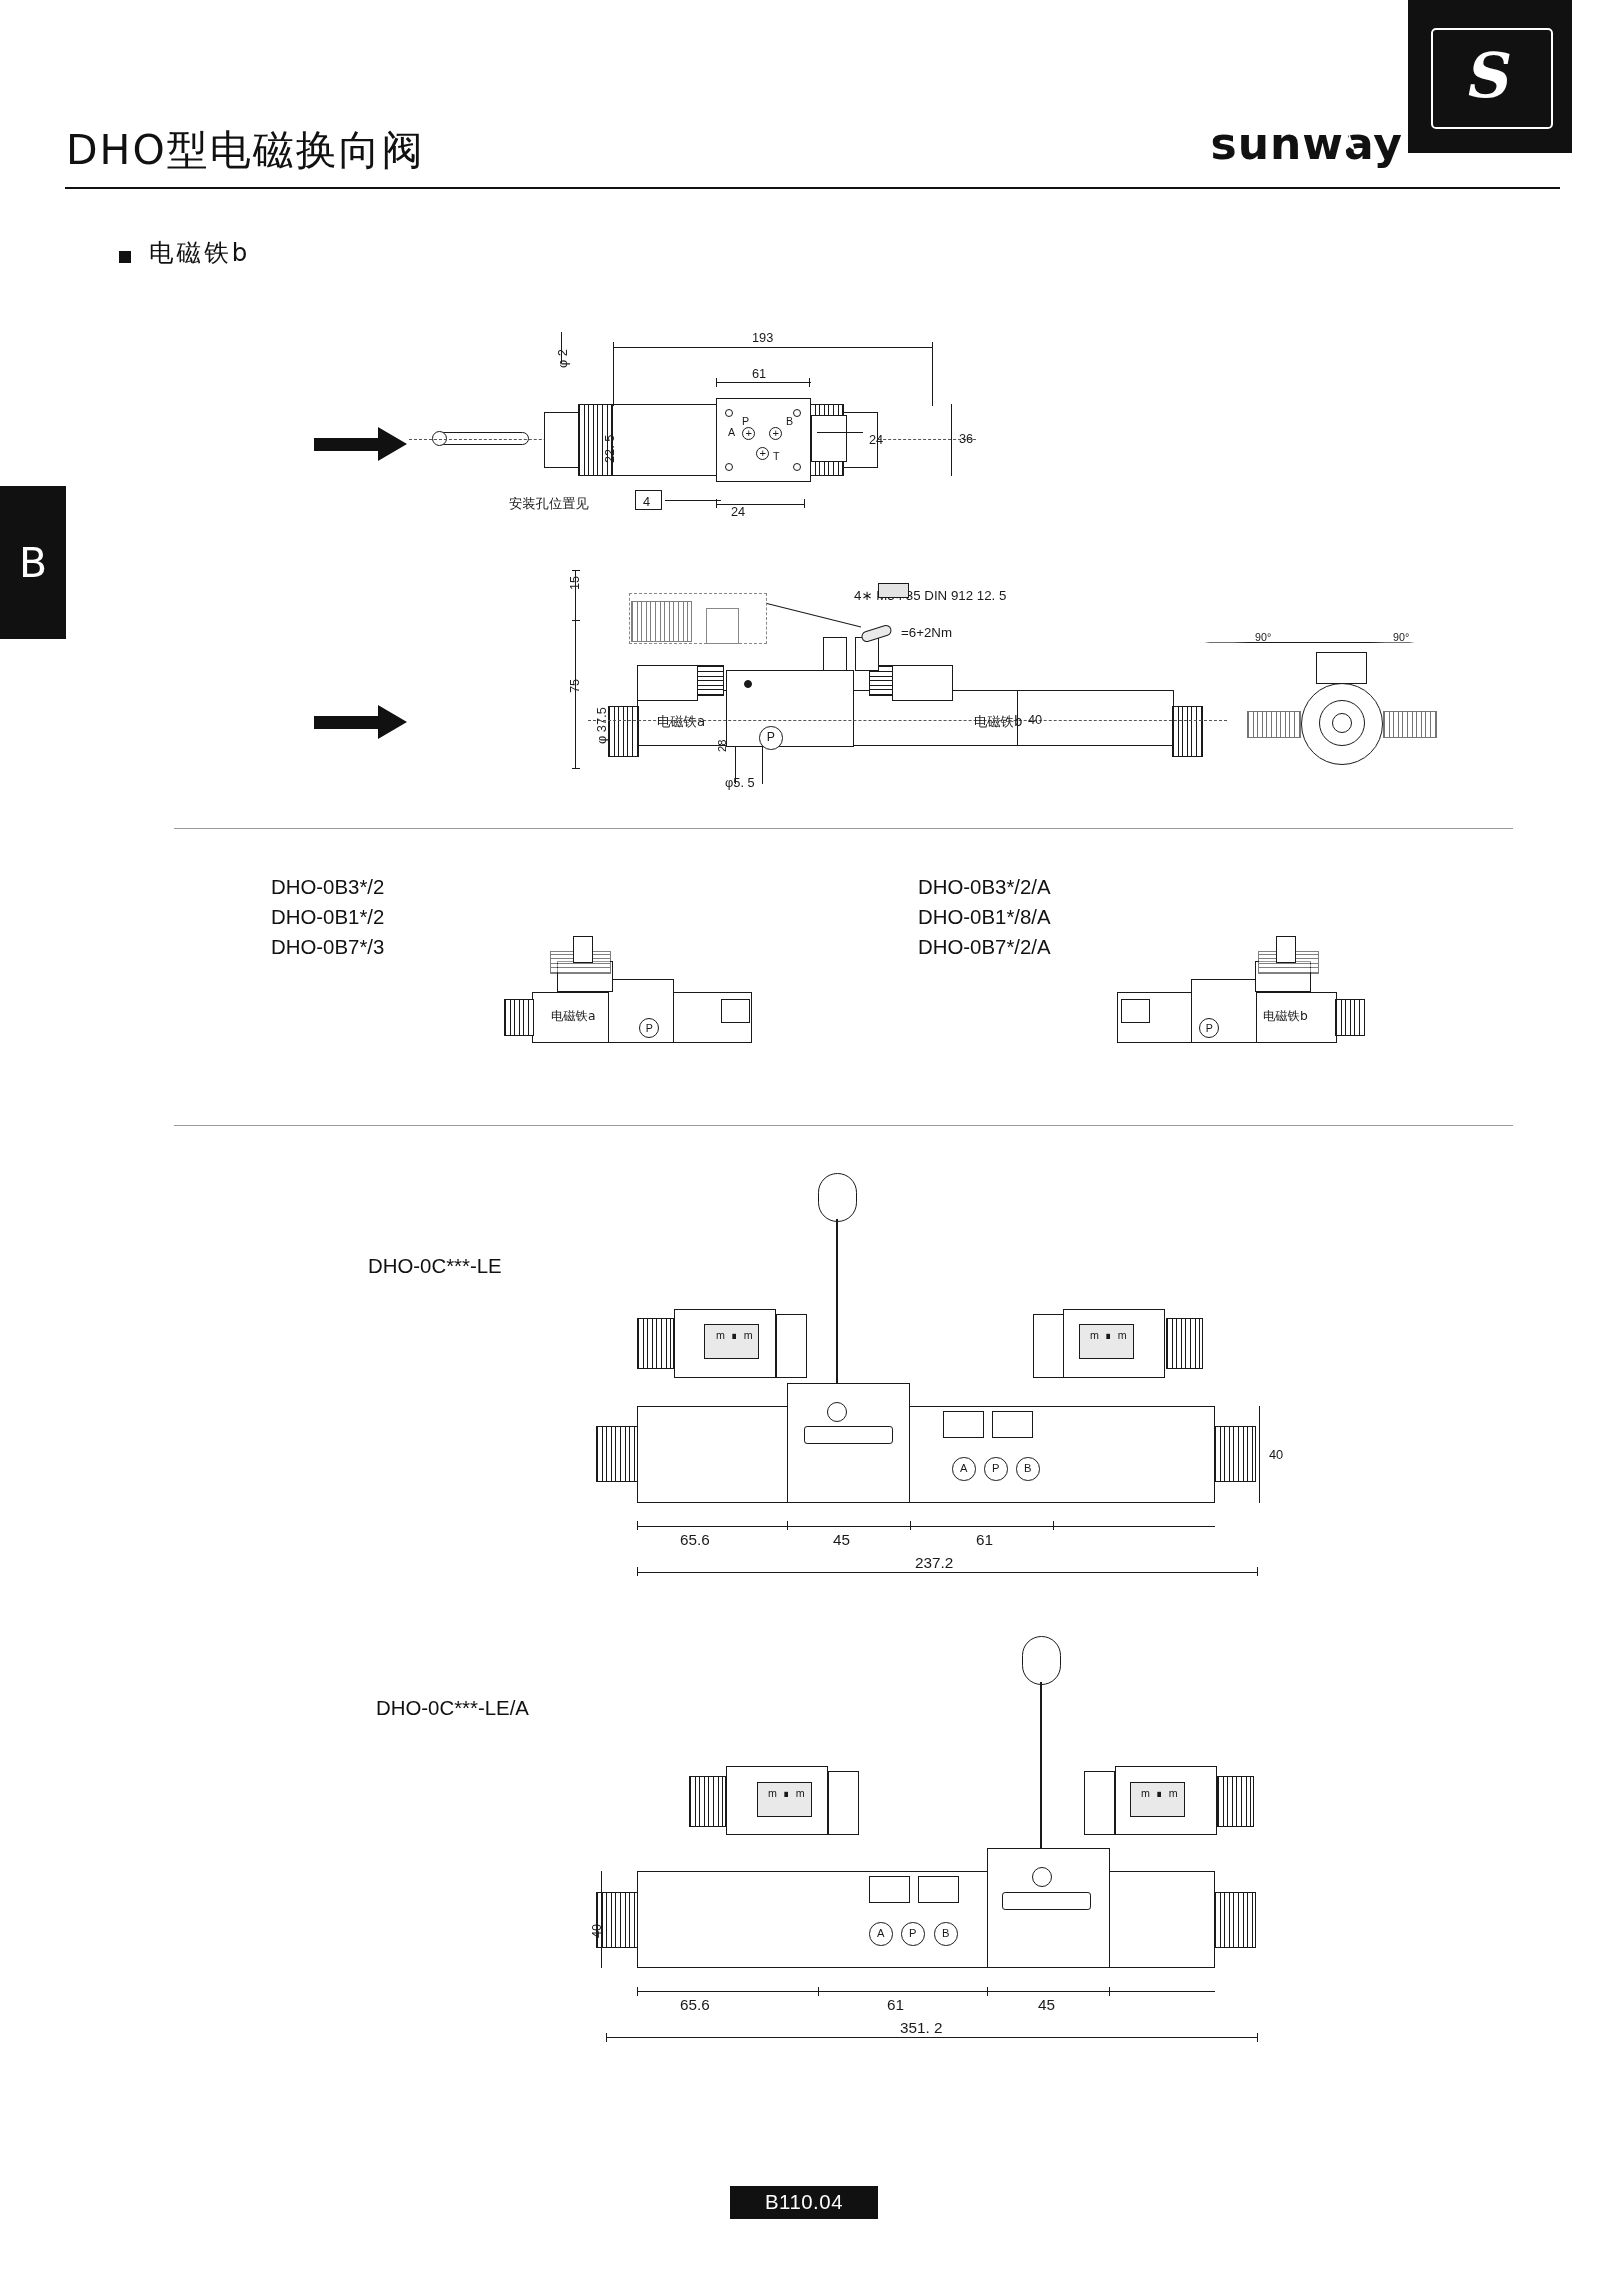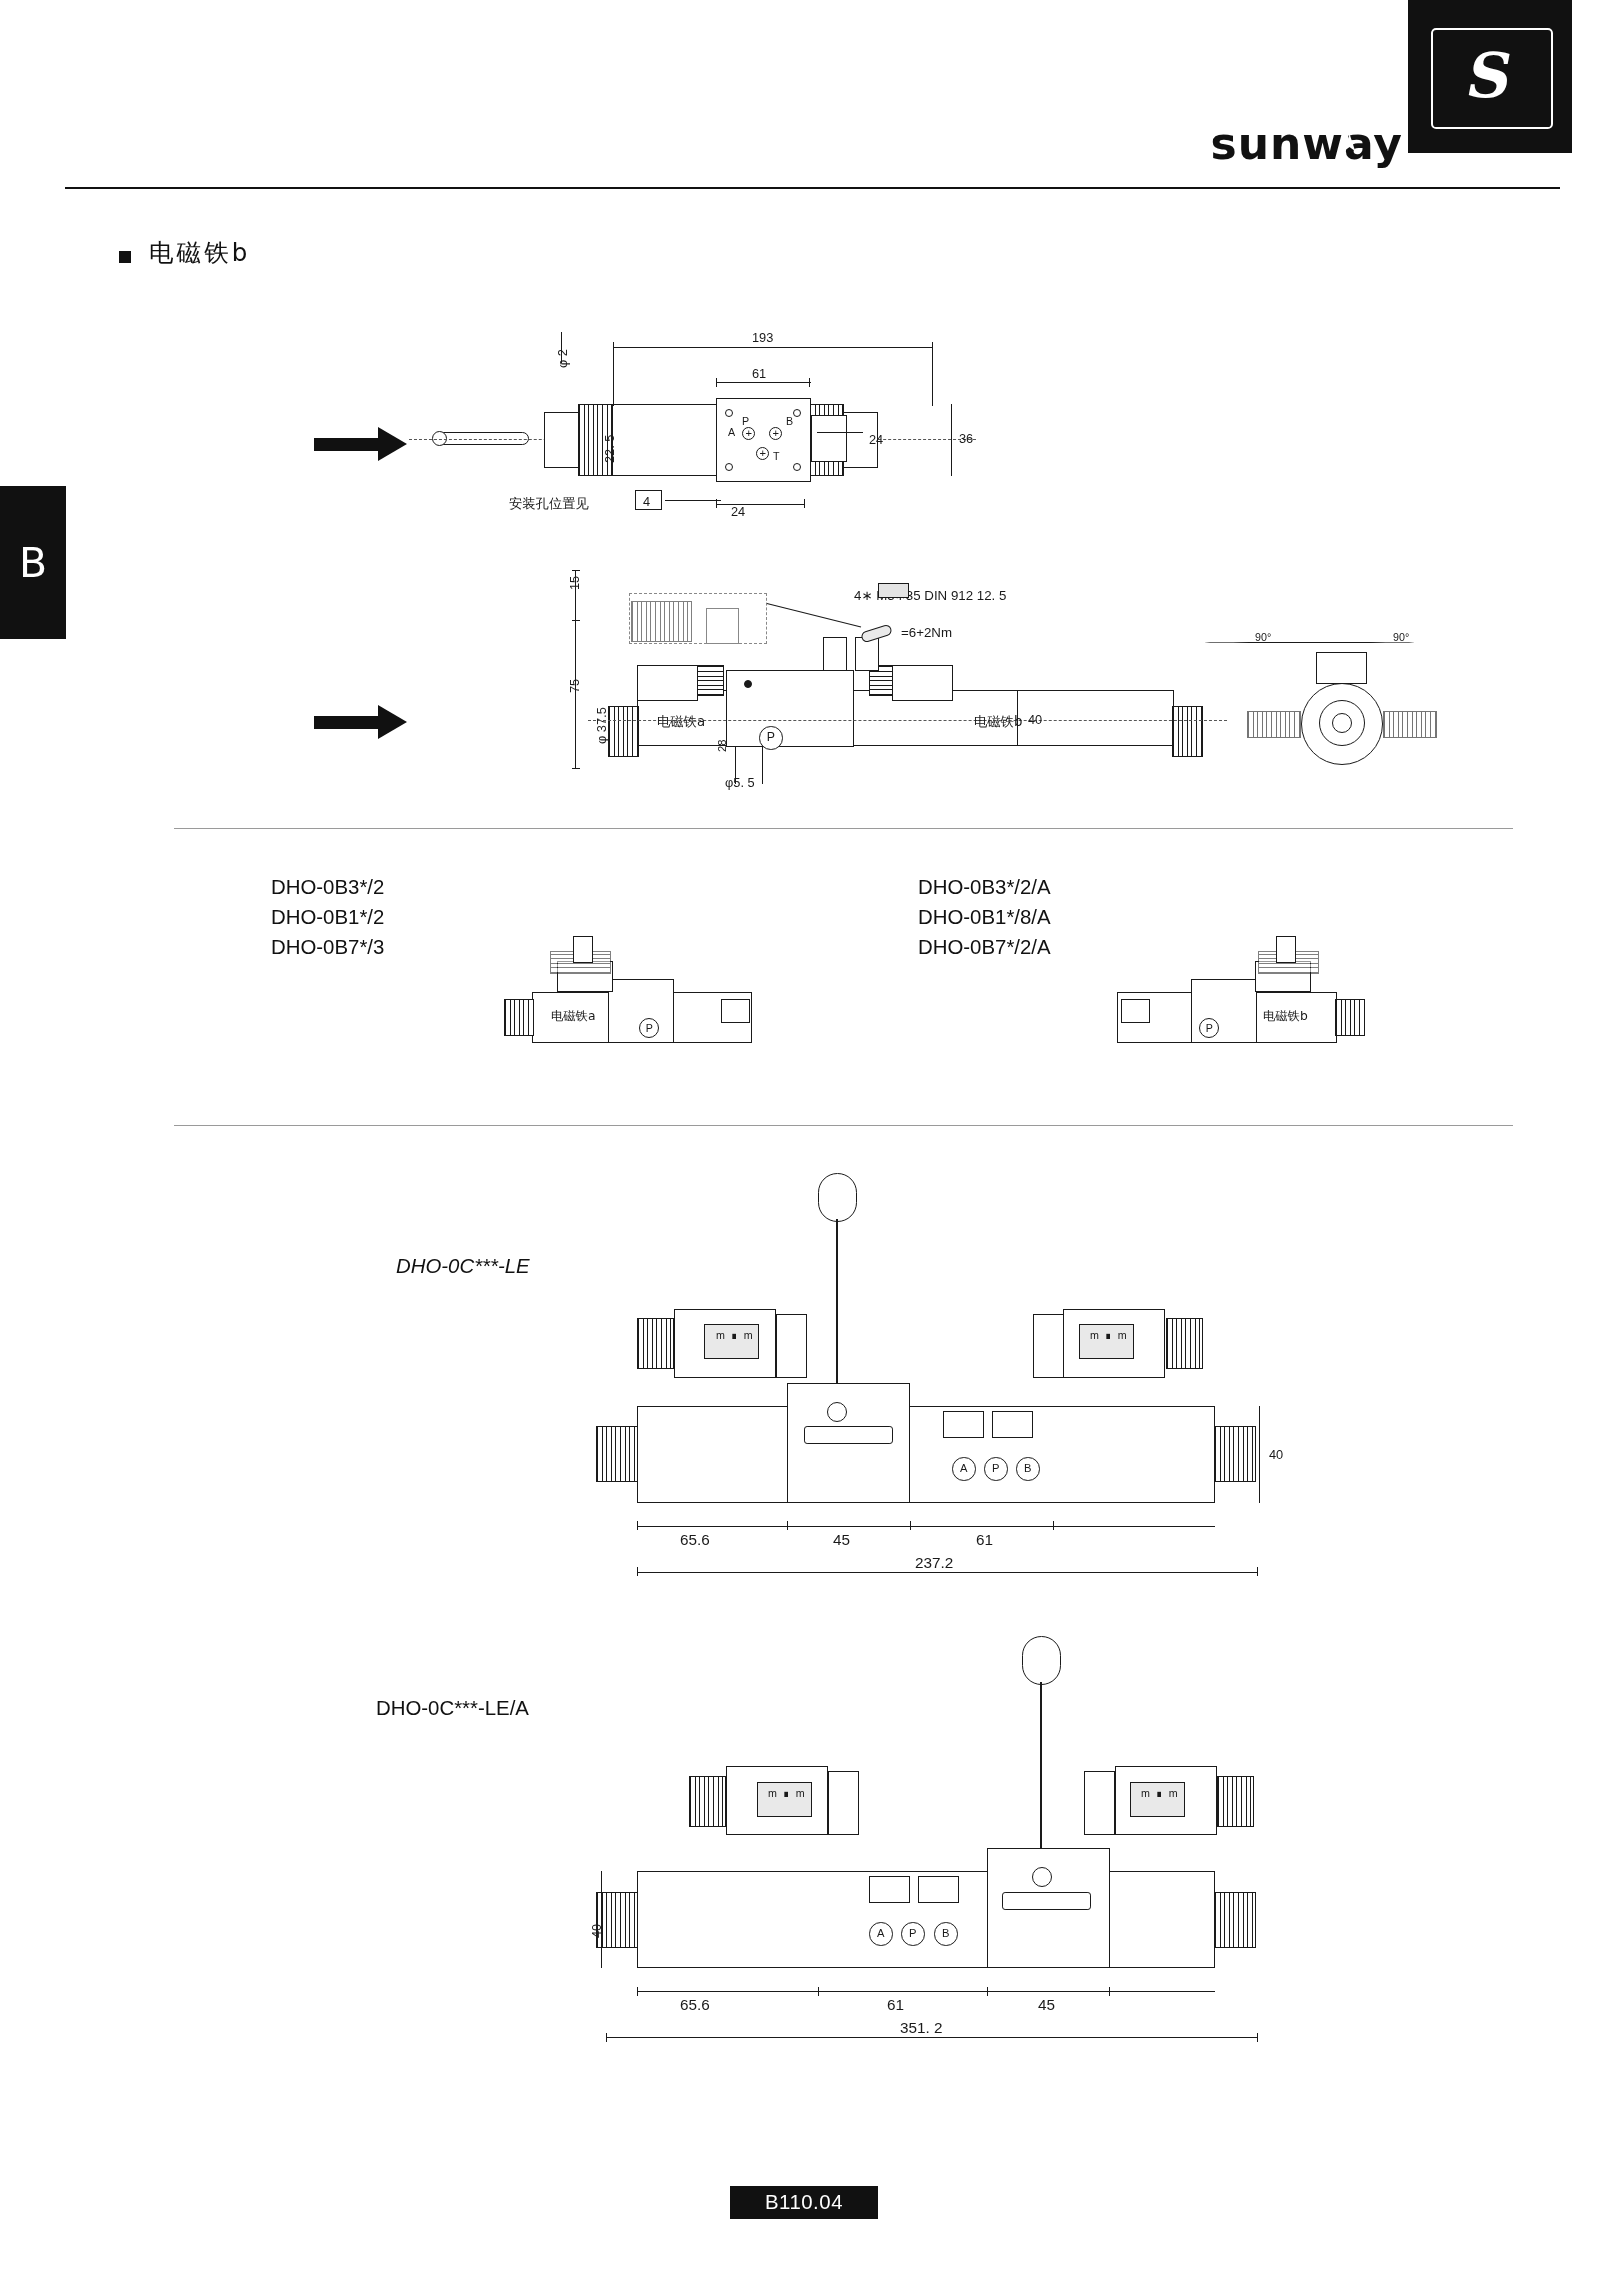--- a/index.html
+++ b/index.html
@@ -248,20 +248,21 @@
 <body>
 
 <div class="page">
 
   <div class="logo-block"></div>
   <div class="logo-mark"></div>
   <div class="logo-swirl">S</div>
   <div class="brand-text">sunway</div>
   <div class="brand-star">★</div>
 
+  <div class="doc-title">DHO型电磁换向阀</div>
   <div class="title-rule"></div>
 
   <div class="side-tab">B</div>
 
   <div class="sect-bullet"></div>
   <div class="sect-title lbl-cn">电磁铁b</div>
 
   <div class="arrow-tail" style="top:438px;left:314px;width:66px;"></div>
   <div class="arrow-big" style="top:427px;left:378px;"></div>
 
@@ -413,21 +414,21 @@
   <div class="hatch" style="top:999px;left:1335px;width:30px;height:37px;"></div>
   <div class="box" style="top:961px;left:1255px;width:56px;height:31px;"></div>
   <div class="hatch-v" style="top:951px;left:1258px;width:61px;height:23px;opacity:.55;"></div>
   <div class="box" style="top:936px;left:1276px;width:20.4px;height:26.6px;"></div>
   <div class="lbl lbl-cn" style="top:1008px;left:1263px;font-size:12.3px;">电磁铁b</div>
   <div class="circ" style="top:1018px;left:1199px;width:20.4px;height:20.4px;line-height:18.4px;font-size:10.7px;">P</div>
   <div class="box" style="top:999px;left:1121px;width:29px;height:23.5px;"></div>
 
   <div class="sep-rule" style="top:1125px;left:174px;width:1339px;"></div>
 
-  <div class="model-single" style="top:1255px;left:396px;font-style:italic;">DHO-0C***-LE</div>
+  <div class="model-single" style="top:1255px;left:368px;">DHO-0C***-LE</div>
 
   <div class="box" style="top:1173px;left:818px;width:39px;height:49px;border-radius:19.4px;"></div>
   <div class="ln v2" style="top:1219px;left:836px;height:189px;"></div>
 
   <div class="box-l" style="top:1406px;left:637px;width:578px;height:97px;"></div>
   <div class="box-l" style="top:1383px;left:787px;width:123px;height:120px;"></div>
   <div class="circ" style="top:1402px;left:827px;width:20.4px;height:20.4px;"></div>
   <div class="box" style="top:1426px;left:804px;width:89px;height:18.4px;border-radius:3.1px;"></div>
 
   <div class="box-l" style="top:1309px;left:674px;width:102px;height:69px;"></div>

